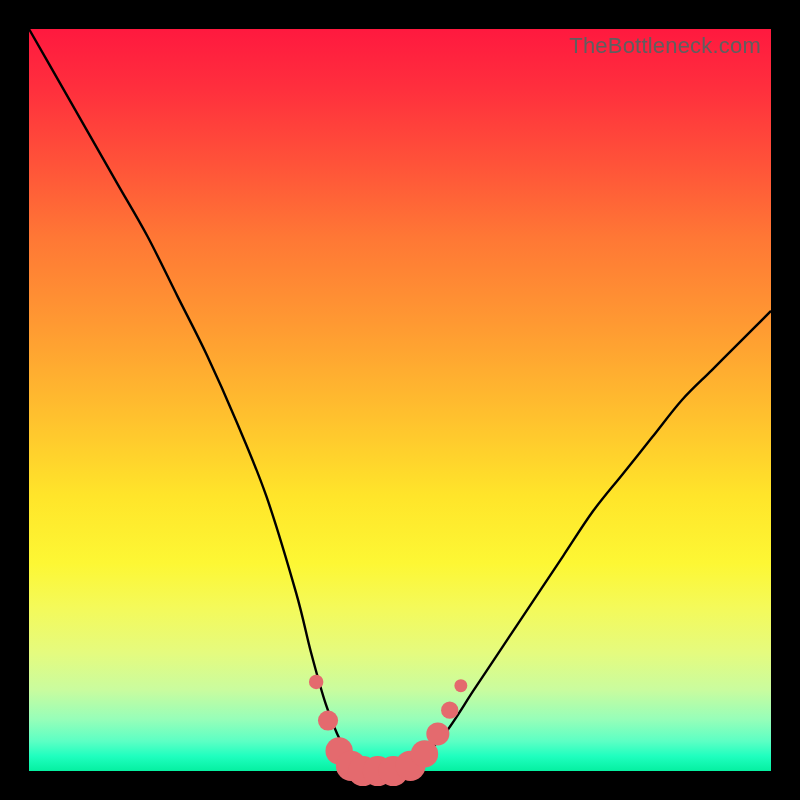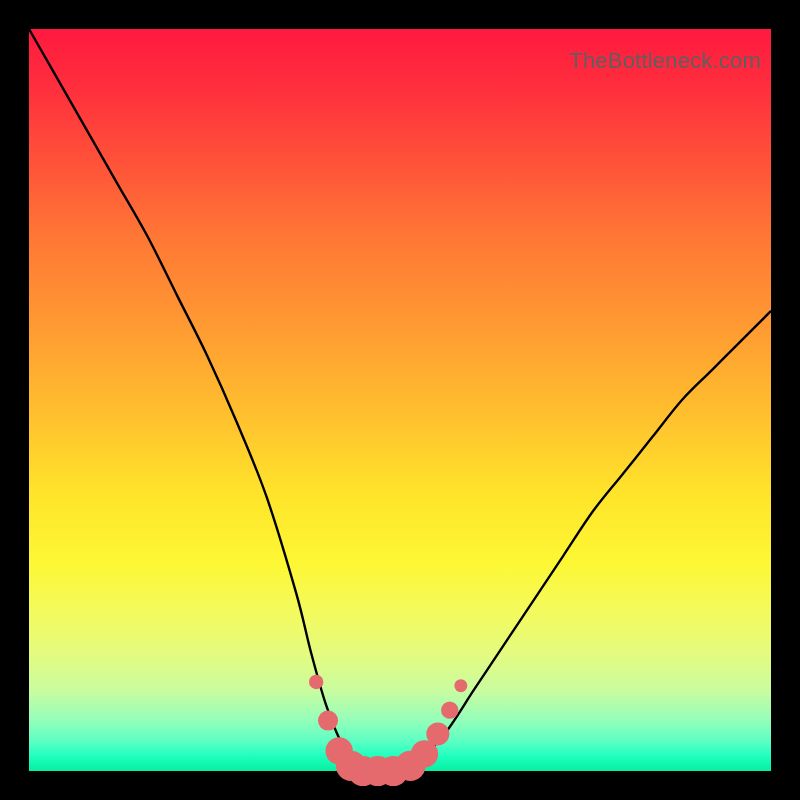--- a/index.html
+++ b/index.html
@@ -39,21 +39,21 @@
        #e5fb7e 84%,
        #cafc9e 89%,
        #97feb9 93%,
        #5cffc4 96%,
        #1fffbf 98%,
        #05f0a1 100%
     );
   }
   .watermark {
     position: absolute;
-    top: 19px;
+    top: 4px;
     right: 10px;
     color: #5f5f5f;
     font-size: 22px;
     letter-spacing: 0.2px;
     font-weight: 500;
   }
   svg.curve {
     position: absolute;
     left: 0;
     top: 0;

